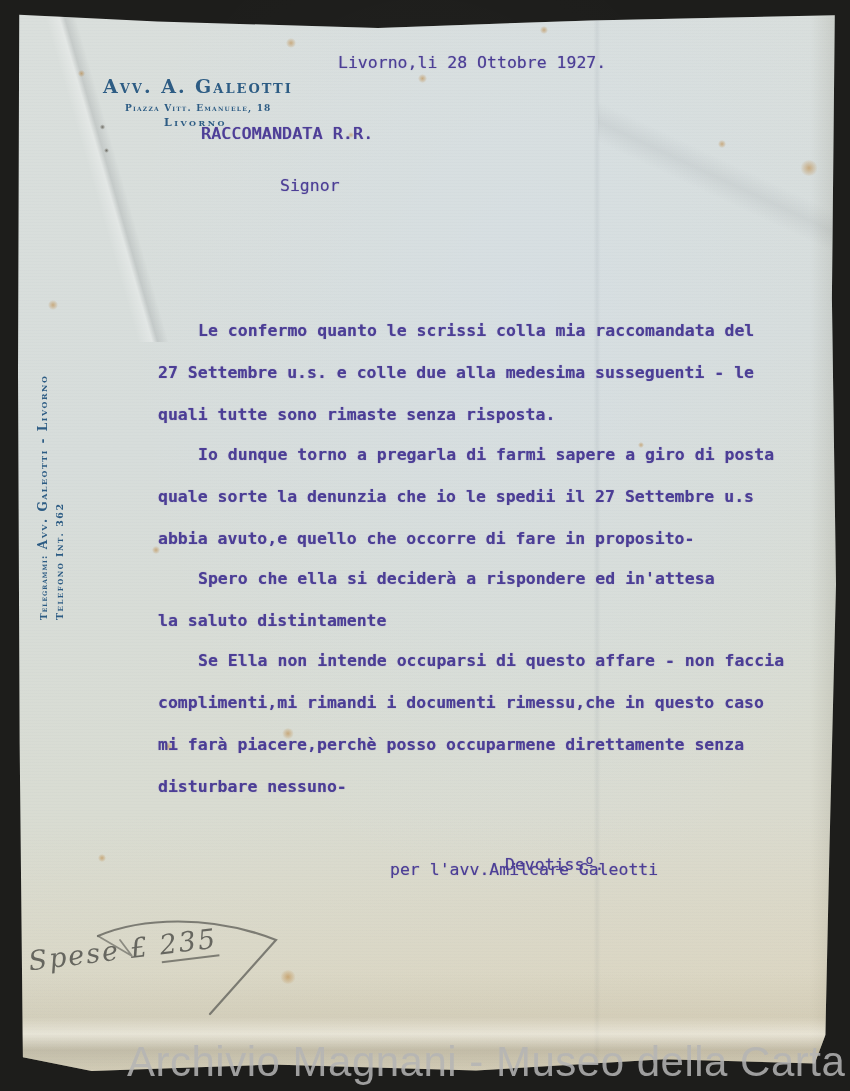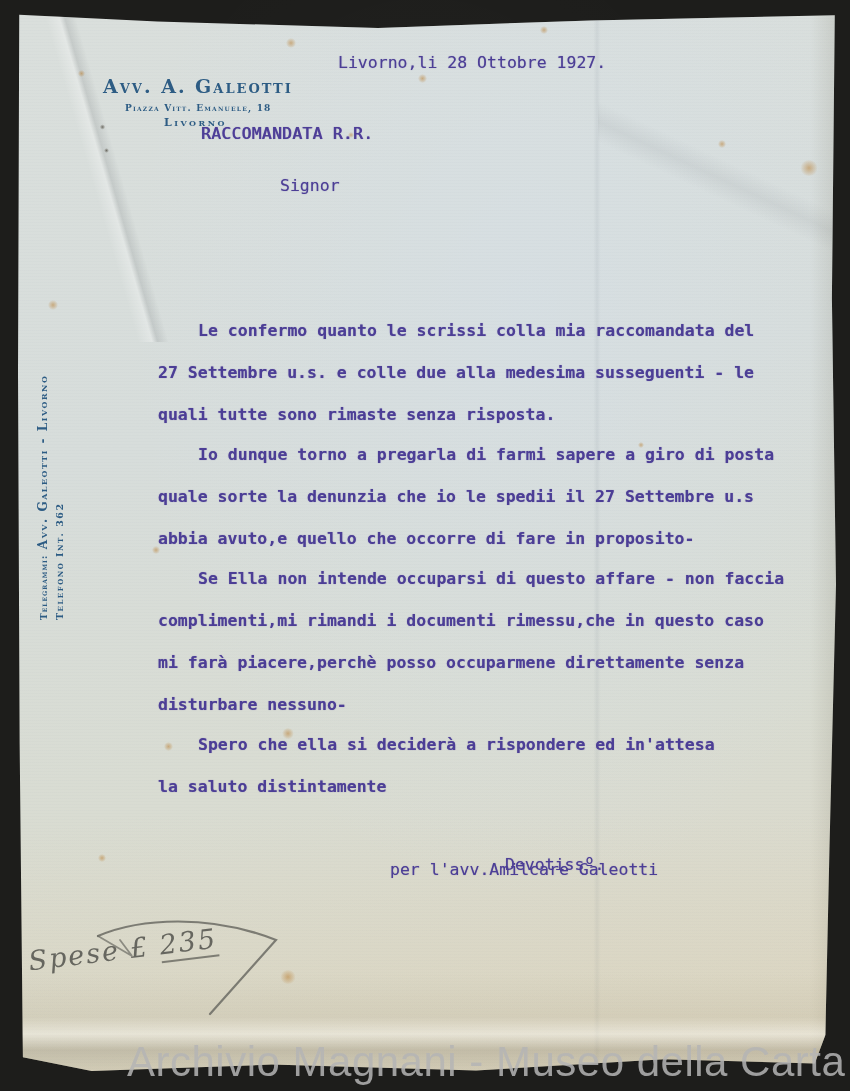--- a/index.html
+++ b/index.html
@@ -125,26 +125,26 @@
     <div class="typed stamp">RACCOMANDATA R.R.</div>
     <div class="typed salutation">Signor</div>
 
     <div class="body">
       <p>Le confermo quanto le scrissi colla mia raccomandata del
 27 Settembre u.s. e colle due alla medesima susseguenti - le
 quali tutte sono rimaste senza risposta.</p>
       <p>Io dunque torno a pregarla di farmi sapere a giro di posta
 quale sorte la denunzia che io le spedii il 27 Settembre u.s
 abbia avuto,e quello che occorre di fare in proposito-</p>
+      <p>Spero che ella si deciderà a rispondere ed in'attesa
+la saluto distintamente</p>
       <p>Se Ella non intende occuparsi di questo affare - non faccia
 complimenti,mi rimandi i documenti rimessu,che in questo caso
 mi farà piacere,perchè posso occuparmene direttamente senza
 disturbare nessuno-</p>
-      <p>Spero che ella si deciderà a rispondere ed in'attesa
-la saluto distintamente</p>
     </div>
 
     <div class="typed valediction">Devotissº.</div>
     <div class="typed signature">per l'avv.Amilcare Galeotti</div>
 
     <svg class="flourish" width="210" height="115" viewBox="0 0 210 115">
       <path d="M 18 26 C 60 8, 130 4, 196 30 L 130 104" fill="none" stroke="#6b6b64" stroke-width="2.2" stroke-linecap="round" opacity="0.85"></path>
       <path d="M 18 26 L 52 46 L 40 30" fill="none" stroke="#6b6b64" stroke-width="1.8" stroke-linecap="round" opacity="0.7"></path>
     </svg>
     <div class="handwriting"><span>Spese £</span>&nbsp;<span class="amount">235</span></div>

